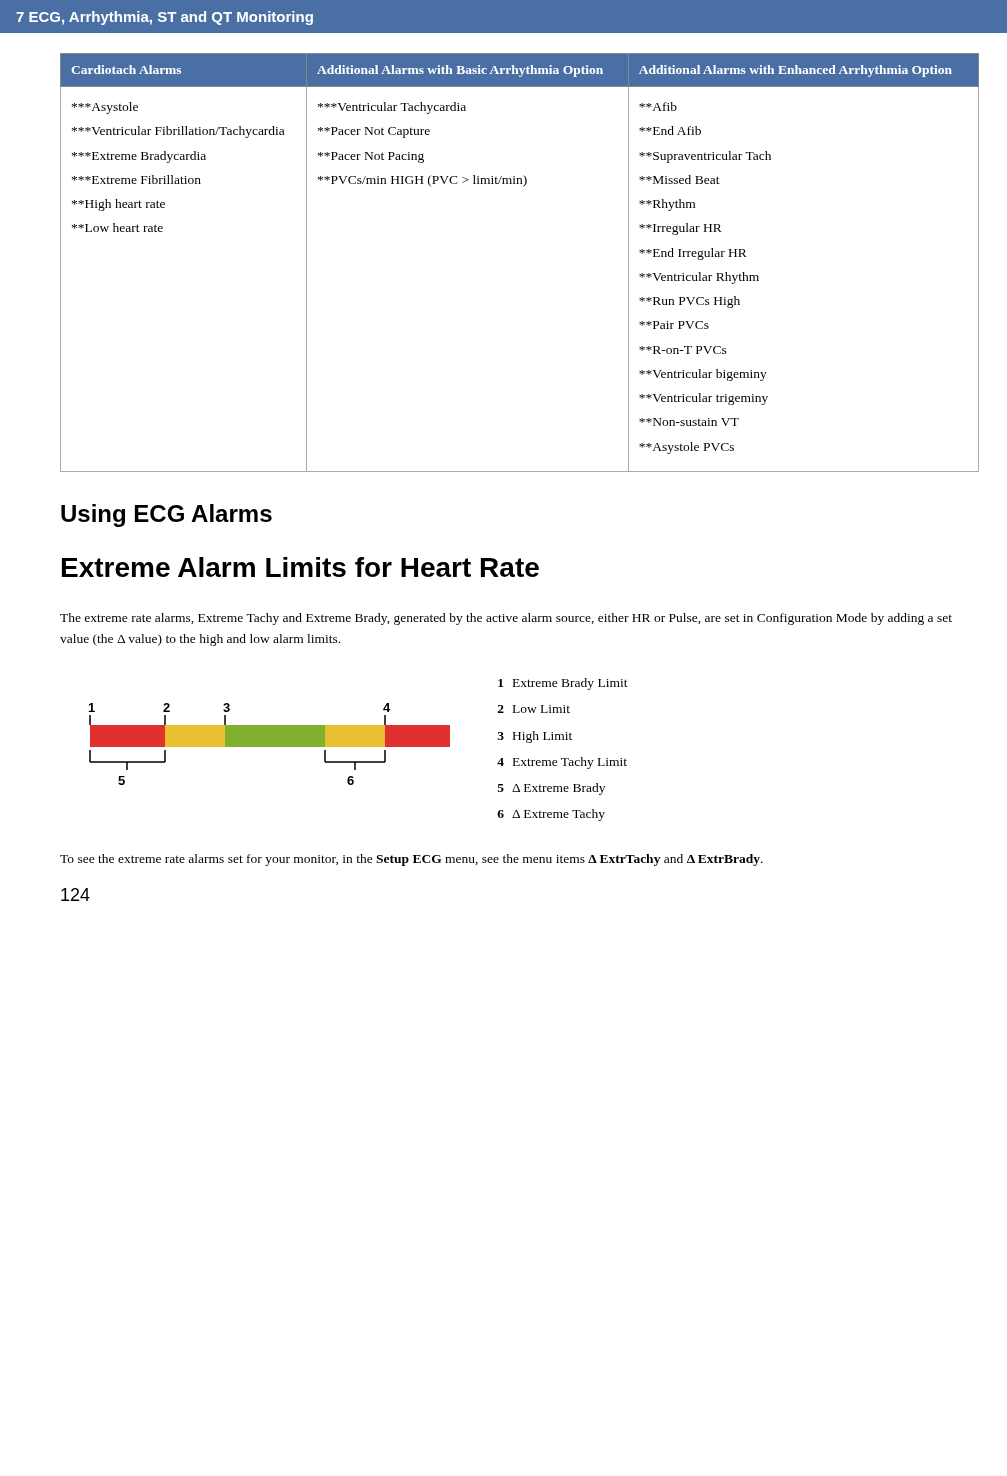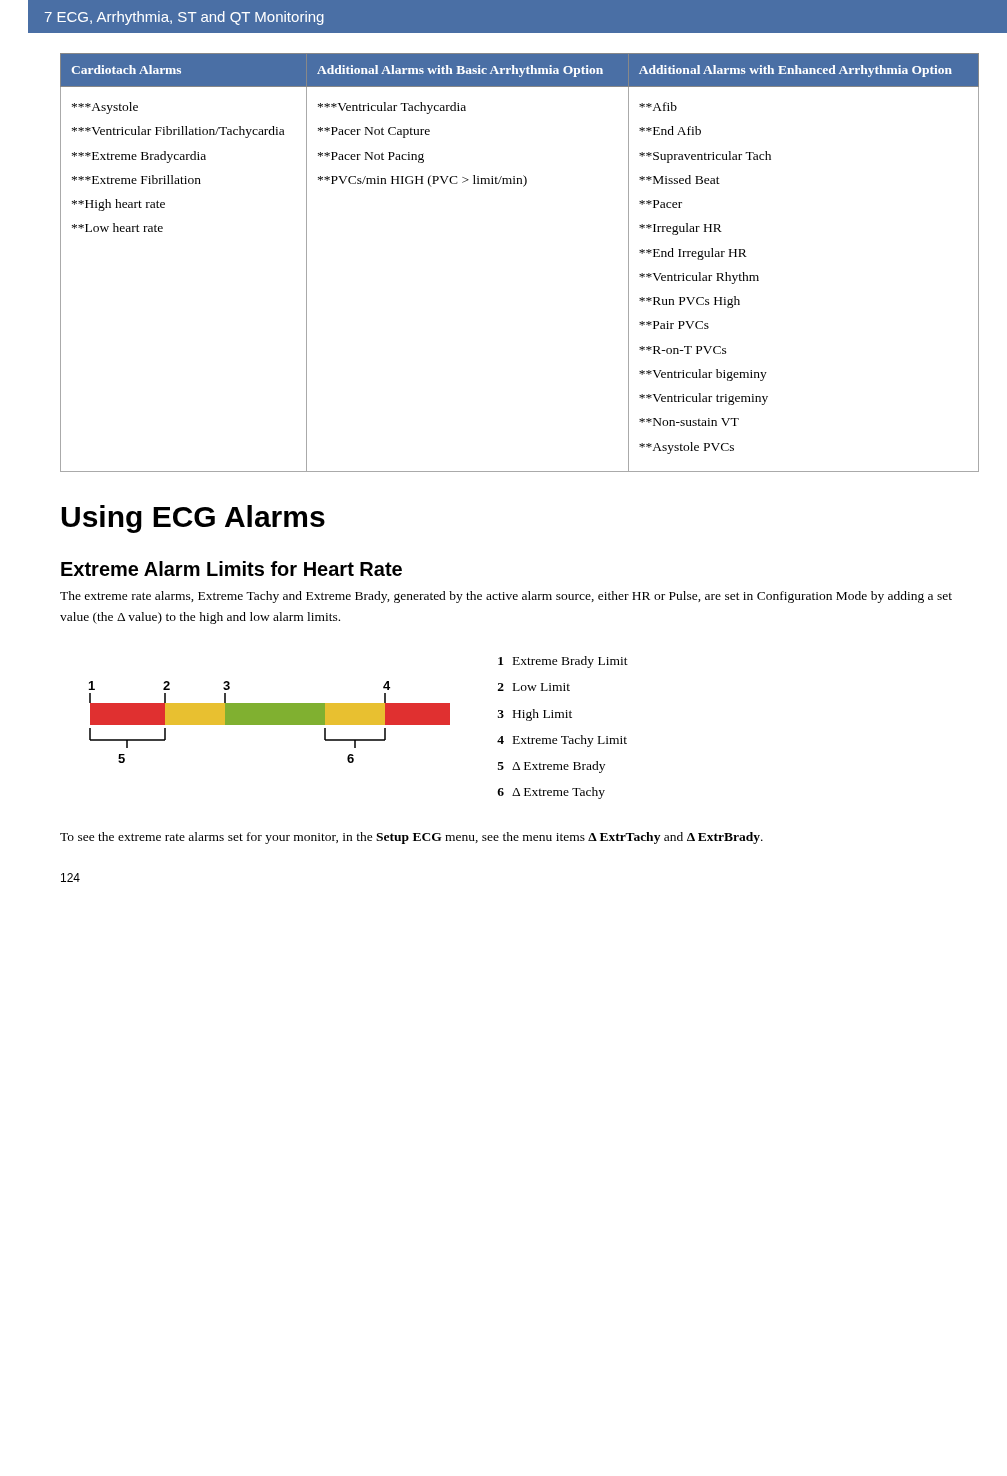--- a/index.html
+++ b/index.html
@@ -10,23 +10,22 @@
       color: #000;
       width: 1007px;
     }
 
     
     .page-header {
       background: #4a6fa5;
       color: #fff;
       padding: 8px 16px;
       font-size: 15px;
-      font-weight: normal;
-      font-family: Arial, sans-serif;
-      margin-left: 28px;
+      font-weight: bold;
+      font-family: Arial, sans-serif;
     }
 
     
     .content {
       padding: 20px 28px 30px 60px;
     }
 
     
     table {
       border-collapse: collapse;
@@ -52,32 +51,32 @@
       margin-top: 40px;
     }
 
     table td p {
       margin: 0 0 4px 0;
       line-height: 1.5;
     }
 
     
     .section-h1 {
-      font-size: 30px;
+      font-size: 24px;
       font-weight: bold;
       font-family: Arial, sans-serif;
       margin-bottom: 10px;
       margin-top: 4px;
     }
 
     .section-h2 {
-      font-size: 20px;
-      font-weight: bold;
-      font-family: Arial, sans-serif;
-      margin-bottom: 4px;
+      font-size: 28px;
+      font-weight: bold;
+      font-family: Arial, sans-serif;
+      margin-bottom: 23px;
       margin-top: 24px;
     }
 
     .body-text {
       font-size: 13.5px;
       line-height: 1.6;
       margin-bottom: 12px;
     }
 
     
@@ -114,22 +113,22 @@
       text-align: right;
       min-width: 18px;
     }
 
     
     .bold-text { font-weight: bold; margin-top: 38px; }
 
     
     .page-number {
       position: relative;
-      margin-top: 24px;
-      font-size: 12px;
+      margin-top: 16px;
+      font-size: 18px;
       font-family: Arial, sans-serif;
     }
   </style>
 </head>
 <body>
 
 <div class="page-header">
   <span>7  ECG, Arrhythmia, ST and QT Monitoring</span>
 </div>
 
@@ -163,21 +162,21 @@
             <p>***Ventricular Tachycardia</p>
             <p>**Pacer Not Capture</p>
             <p>**Pacer Not Pacing</p>
             <p>**PVCs/min HIGH (PVC &gt; limit/min)</p>
           </td>
           <td>
             <p>**Afib</p>
             <p>**End Afib</p>
             <p>**Supraventricular Tach</p>
             <p>**Missed Beat</p>
-            <p>**Pacer</p>
+            <p>**Rhythm</p>
             <p>**Irregular HR</p>
             <p>**End Irregular HR</p>
             <p>**Ventricular Rhythm</p>
             <p>**Run PVCs High</p>
             <p>**Pair PVCs</p>
             <p>**R-on-T PVCs</p>
             <p>**Ventricular bigeminy</p>
             <p>**Ventricular trigeminy</p>
             <p>**Non-sustain VT</p>
             <p>**Asystole PVCs</p>

